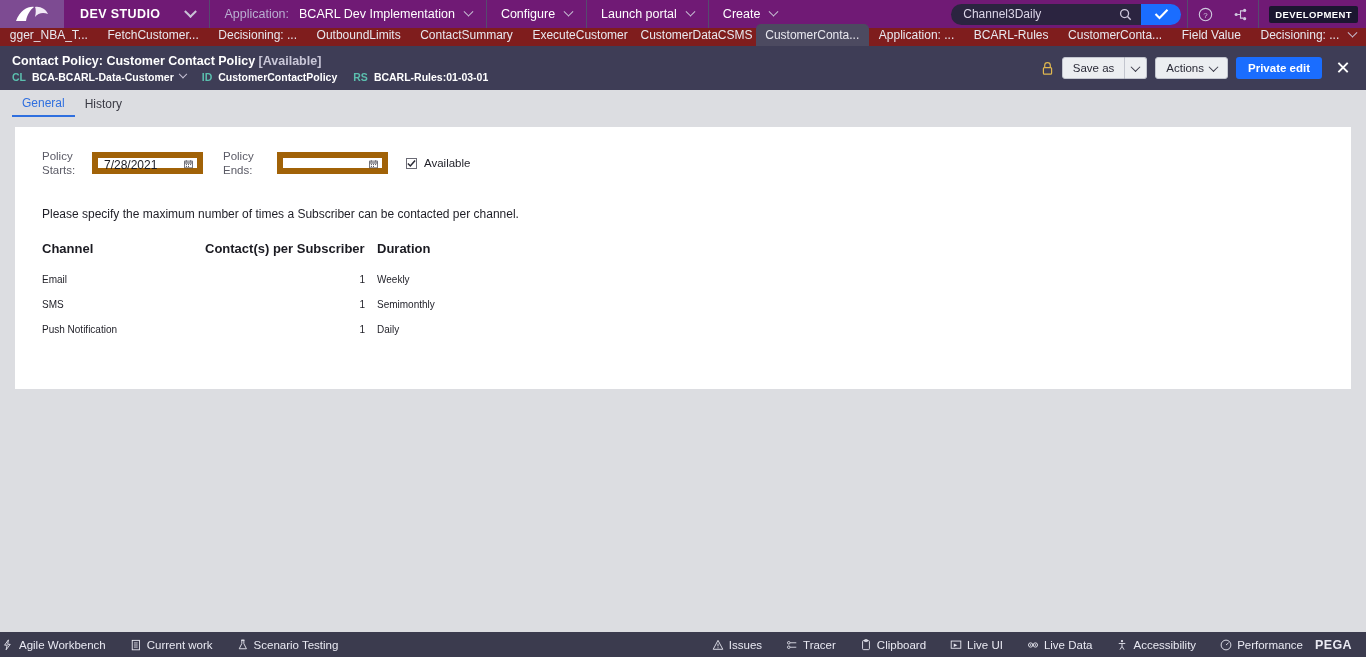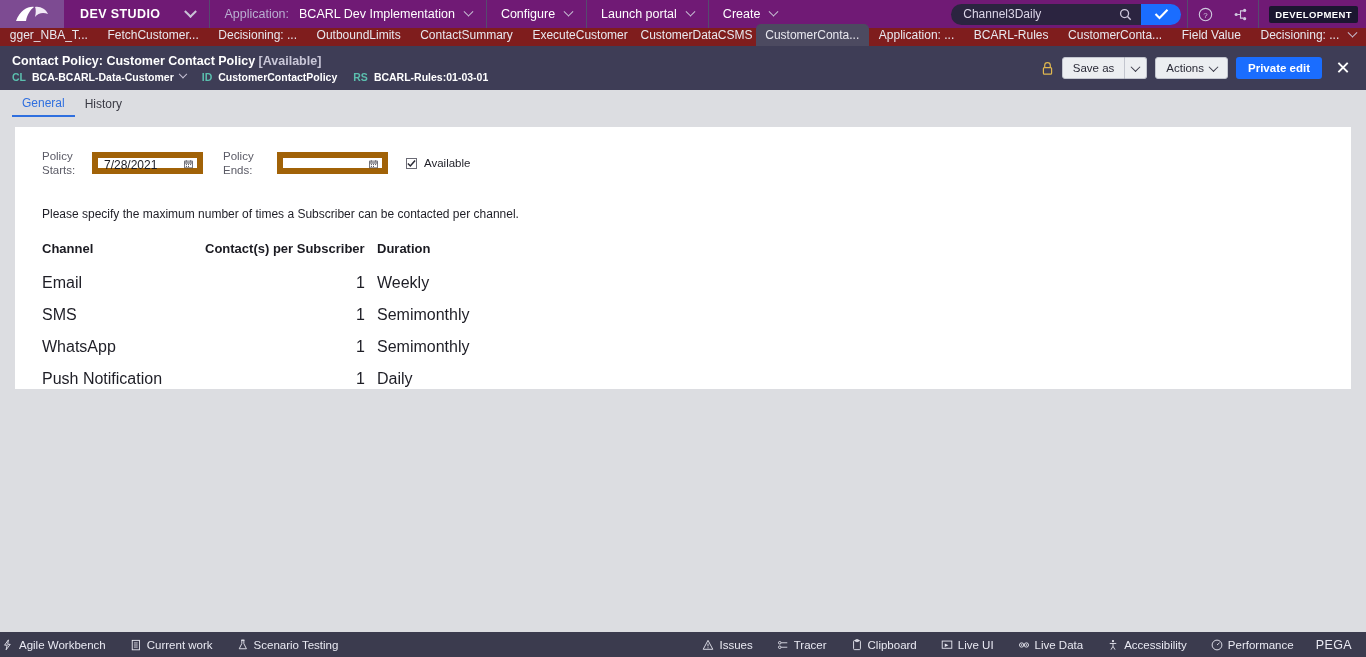--- a/index.html
+++ b/index.html
@@ -189,40 +189,40 @@
   .chk svg { width:9px;height:9px; display:block;}
   .chk-label { font-size:11.5px; color:#1e1e26; }
 
   .helptext { font-size:12px; color:#1e1e26; margin: 30px 0 0 0; }
 
   table.ctbl { border-collapse:collapse; margin-top: 20px; }
   table.ctbl th {
     text-align:left; font-size:13px; font-weight:bold; color:#1b1b22;
     padding: 0 0 12px 0;
   }
-  table.ctbl td { font-size:16px; color:#1e1e26; padding: 6px 0 8px 0; }
+  table.ctbl td { font-size:10px; color:#1e1e26; padding: 6px 0 8px 0; }
   .col-channel { width: 163px; }
   .col-count   { width: 172px; text-align:right !important; padding-right: 12px !important; }
   .col-count-h { width: 172px; }
   .col-dur     { width: 200px; }
 
   
   .footer {
     position:absolute; bottom:0; left:0; width:100%; height:25px;
     background:#3b3b4e; display:flex; align-items:center;
     color:#e9e9f2; font-size:11.5px;
   }
   .fgroup { display:flex; align-items:center; }
   .fitem {
     display:flex; align-items:center; gap:5px; padding: 0 12px;
     cursor:pointer; white-space:nowrap;
   }
   .fitem:first-child { padding-left: 2px; }
   .footer-spacer { flex:1; }
-  .pega-mark { font-weight:normal; font-size:12.5px; letter-spacing:.4px; padding-right:14px;margin-left:10px;}
+  .pega-mark { font-weight:bold; font-size:12.5px; letter-spacing:.4px; padding-right:14px;}
   .ficon { width:12px;height:12px;display:block; flex:none;}
 </style>
 </head>
 <body>
 
 <div class="appbar">
 
   <div class="logo-cell">
     <svg class="logo-swoosh" viewBox="0 0 34 18">
       <path d="M1 16 C5 5 14 1 19 2 C15 5 12 10 11 16 Z" fill="#ffffff"></path>
@@ -456,25 +456,20 @@
             <td class="col-channel">Email</td>
             <td class="col-count">1</td>
             <td class="col-dur">Weekly</td>
           </tr>
           <tr>
             <td class="col-channel">SMS</td>
             <td class="col-count">1</td>
             <td class="col-dur">Semimonthly</td>
           </tr>
           <tr>
-            <td class="col-channel">WhatsApp</td>
-            <td class="col-count">1</td>
-            <td class="col-dur">Semimonthly</td>
-          </tr>
-          <tr>
             <td class="col-channel">Push Notification</td>
             <td class="col-count">1</td>
             <td class="col-dur">Daily</td>
           </tr>
         </tbody>
     </table>
 
   </div>
 </div>
 

